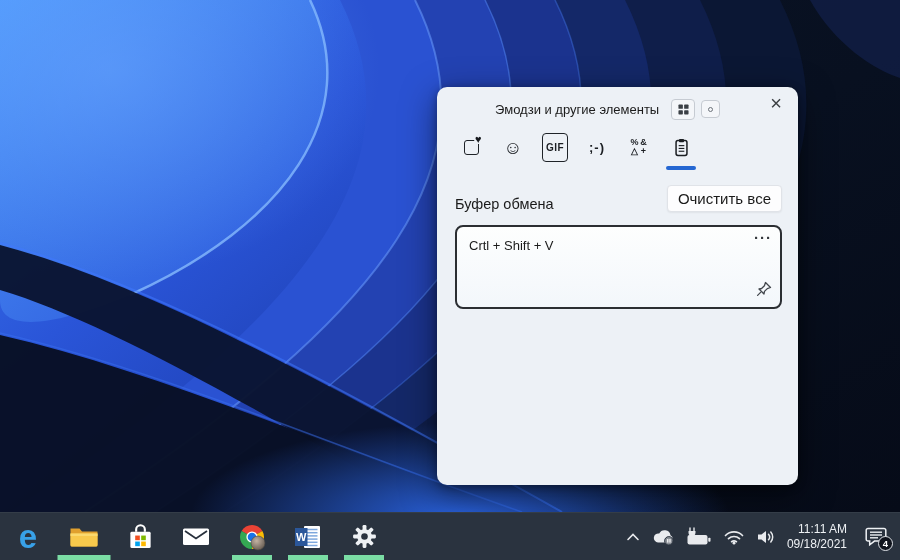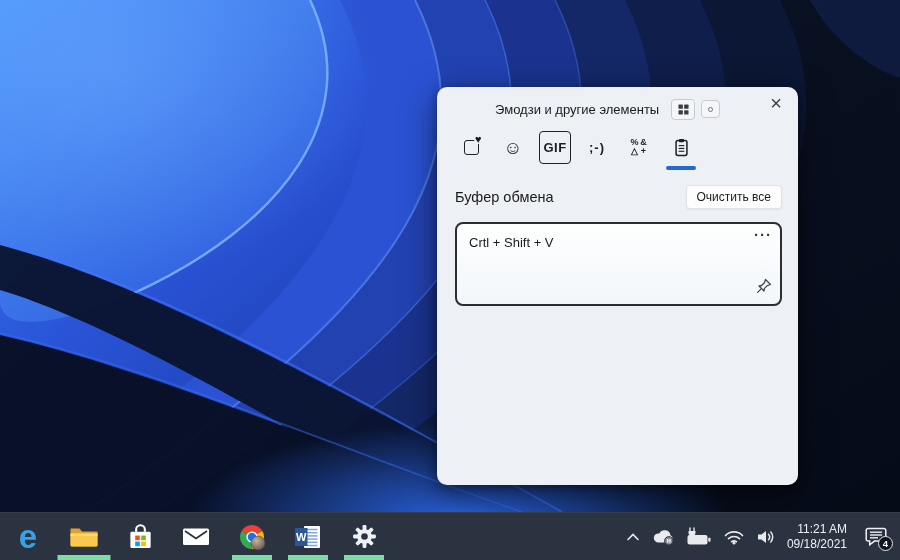--- a/index.html
+++ b/index.html
@@ -39,28 +39,28 @@
   .tab{
     width:36px;height:28px;border:none;background:transparent;display:flex;align-items:center;
     justify-content:center;cursor:pointer;position:relative;color:#1b1e22;
   }
   .tab-recent-box{position:relative;width:15px;height:15px;border:1.6px solid #1f2328;border-radius:3px;display:block;}
   .tab-recent-box .heart{
     position:absolute;top:-7px;right:-5px;font-size:11px;line-height:10px;color:#15181c;
     background:var(--panel-bg);border-radius:50%;padding:0 1px;
   }
   .tab-smiley{font-size:19px;line-height:19px;color:#1b1e22;}
-  .tab-gif{border:1.6px solid #1f2328;border-radius:4px;font-size:13px;font-weight:bold;padding:8px 3px;letter-spacing:.5px;}
+  .tab-gif{border:1.6px solid #1f2328;border-radius:4px;font-size:10px;font-weight:bold;padding:8px 3px;letter-spacing:.5px;}
   .tab-kaomoji{font-size:13px;font-weight:600;letter-spacing:1px;}
   .tab-symbols{display:grid;grid-template-columns:9px 9px;line-height:9px;font-size:9px;font-weight:bold;text-align:center;}
   .underline{position:absolute;bottom:-9px;left:50%;transform:translateX(-50%);width:30px;height:4px;border-radius:2px;background:var(--accent);}
-  .clip-head{display:flex;align-items:center;justify-content:space-between;padding:0 16px 0 18px;margin-top:11px;}
+  .clip-head{display:flex;align-items:flex-end;justify-content:space-between;padding:0 16px 0 18px;margin-top:11px;}
   .clip-title{font-size:14.5px;color:#1a1a1a;}
   .clear-btn{
-    background:#fdfdfe;border:1px solid #e0e3e8;border-radius:4px;padding:4px 10px;font-size:12px;
+    background:#fdfdfe;border:1px solid #e0e3e8;border-radius:4px;padding:4px 10px;font-size:15px;
     color:#1a1a1a;cursor:pointer;box-shadow:0 1px 2px rgba(0,0,0,.06);
     font-family:"Liberation Sans","DejaVu Sans",sans-serif;
   }
   .clip-card{
     position:relative;margin:13px 16px 0 18px;height:84px;border:2px solid #2b2e32;border-radius:8px;
     background:linear-gradient(180deg,#fdfefe 0%,#f3f7fb 100%);cursor:pointer;
   }
   .clip-text{position:absolute;left:12px;top:11px;font-size:13px;color:#1b1b1b;}
   .clip-menu-btn{position:absolute;right:8px;top:2px;border:none;background:transparent;font-size:15px;font-weight:bold;color:#33373c;cursor:pointer;letter-spacing:1px;}
   .clip-pin-btn{position:absolute;right:6px;bottom:5px;border:none;background:transparent;cursor:pointer;padding:2px;}
@@ -348,21 +348,21 @@
         <svg width="20" height="16" viewBox="0 0 20 16">
           <path d="M2 5.5 h3.5 L10 2 v12 L5.5 10.5 H2 Z" fill="#e8eaed"></path>
           <g stroke="#e8eaed" stroke-width="1.5" fill="none" stroke-linecap="round">
             <path d="M12.5 5.2 a4.3 4.3 0 0 1 0 5.6"></path>
             <path d="M14.8 3 a7.6 7.6 0 0 1 0 10"></path>
           </g>
         </svg>
       </button>
 
       <button class="clock">
-        <div>11:21 AM</div>
+        <div>11:11 AM</div>
         <div>09/18/2021</div>
       </button>
 
       <button class="tray-btn" style="margin-left:6px;">
         <svg width="24" height="21" viewBox="0 0 24 21">
           <path d="M4 2.5 h16 a1.8 1.8 0 0 1 1.8 1.8 v9 a1.8 1.8 0 0 1 -1.8 1.8 h-9.5 l-4.8 3.7 v-3.7 h-1.7 a1.8 1.8 0 0 1 -1.8 -1.8 v-9 a1.8 1.8 0 0 1 1.8 -1.8 Z" fill="none" stroke="#eef1f4" stroke-width="1.5"></path>
           <g stroke="#eef1f4" stroke-width="1.4">
               <line x1="6" y1="6.2" x2="18" y2="6.2"></line>
               <line x1="6" y1="9" x2="18" y2="9"></line>
               <line x1="6" y1="11.8" x2="14" y2="11.8"></line>

